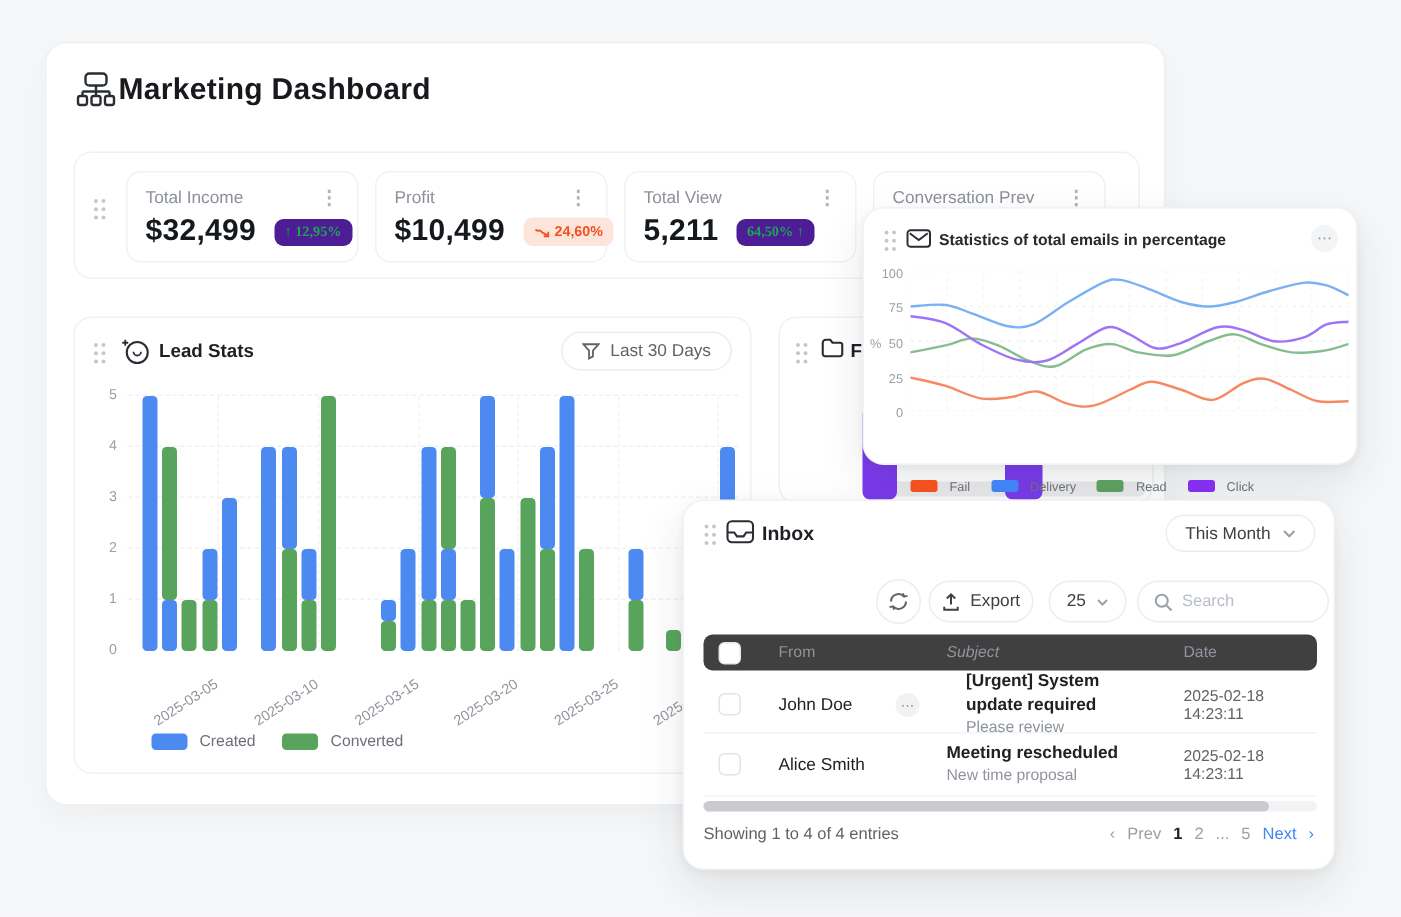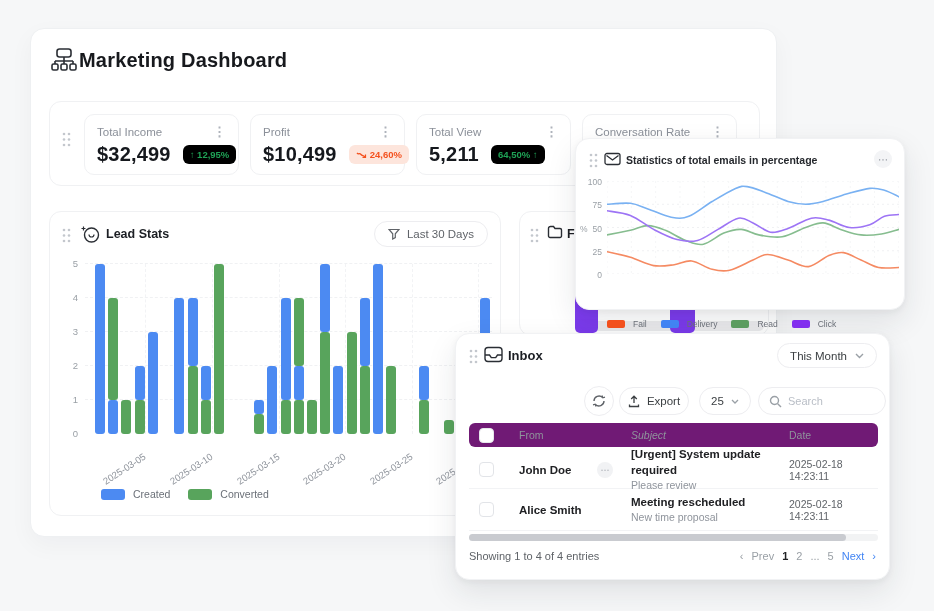--- a/index.html
+++ b/index.html
@@ -21,21 +21,21 @@
   
   #stats-widget { position:absolute; left:18px; top:72px; width:711px; height:85px; border:1px solid #f0f1f3; border-radius:12px; }
   #stats-widget .drag-handle { position:absolute; left:12px; top:30px; }
   #stat-cards { position:absolute; left:34px; top:12px; display:flex; gap:11px; }
   .stat-card { width:155px; height:61px; border:1px solid #f0f1f3; border-radius:10px; padding:10px 12px; background:#fff; }
   .stat-top { display:flex; justify-content:space-between; align-items:center; }
   .stat-title { font-size:11.5px; color:#8b9099; }
   .stat-valrow { display:flex; align-items:center; gap:12px; margin-top:5px; }
   .stat-value { font-size:20px; font-weight:700; color:#15181d; letter-spacing:.2px; }
   .badge { display:inline-flex; align-items:center; gap:3px; font-size:9.5px; font-weight:700; padding:4px 7px; border-radius:6px; white-space:nowrap; }
-  .badge.green { background:#000000; color:#1fa356; }
+  .badge.green { background:#4c1d95; color:#1fa356;font-family:Liberation Serif, serif; }
   .badge.red { background:#fde5dc; color:#f4511e; }
 
   
   #lead-widget { position:absolute; left:18px; top:182px; width:452px; height:305px; border:1px solid #f0f1f3; border-radius:12px; }
   #lead-widget .drag-handle { position:absolute; left:12px; top:16px; }
   #lead-head-icon { position:absolute; left:30px; top:11px; }
   #lead-title { position:absolute; left:56px; top:15px; font-size:12.5px; font-weight:700; color:#1c1f24; }
   #lead-filter { position:absolute; right:12px; top:9px; height:26px; display:flex; align-items:center; gap:7px; border:1px solid #ededf0; border-radius:16px; padding:0 13px; font-size:11.5px; color:#5f6368; background:#fff; cursor:pointer; }
   #lead-plot { position:absolute; left:35px; top:52px; width:407px; height:170px; }
   .hgrid { position:absolute; left:0; width:100%; border-top:1px dashed #f0f1f3; }
@@ -80,27 +80,27 @@
   .toolbtn { position:absolute; display:flex; align-items:center; justify-content:center; gap:7px; border:1px solid #ededf0; border-radius:15px; background:#fff; font-size:11.5px; color:#3c4043; cursor:pointer; }
   #btn-refresh { left:128px; top:52px; width:30px; height:30px; }
   #btn-export { left:163px; top:53px; width:70px; height:28px; }
   #btn-pagesize { left:243px; top:53px; width:52px; height:28px; }
   #inbox-search { position:absolute; left:302px; top:53px; width:128px; height:28px; border:1px solid #ededf0; border-radius:15px; display:flex; align-items:center; gap:6px; padding:12px 10px; }
   #inbox-search input { border:none; outline:none; width:88px; font-size:11px; color:#3c4043; font-family:"Liberation Sans",sans-serif; }
   #inbox-search input::placeholder { color:#b9bec6; }
 
   #inbox-table { position:absolute; left:13px; top:89px; width:409px; }
   .t-row { display:grid; grid-template-columns:36px 118px 1fr 115px; align-items:center; }
-  #thead { height:24px; background:#701a75; border-radius:6px; }
+  #thead { height:24px; background:#404040; border-radius:6px; }
   .th { font-size:10.5px; color:#8f949c; }
   .checkbox { width:15px; height:15px; border:1.5px solid #e2e4e8; border-radius:4px; background:#fff; margin-left:10px; cursor:pointer; }
   #thead .checkbox { border-color:#e6e8eb; }
   .data-row { height:42px; border-bottom:1px solid #f2f3f5; cursor:pointer; }
   .from-cell { display:flex; align-items:center; }
-  .from-name { font-size:11.5px; font-weight:700; color:#202124; }
+  .from-name { font-size:11.5px; font-weight:400; color:#202124; }
   .row-menu { margin-left:auto; margin-right:10px; width:16px; height:16px; border-radius:50%; background:#f1f2f4; color:#8b9099; font-size:9px; display:flex; align-items:center; justify-content:center; cursor:pointer; }
   .subj { font-size:11.5px; font-weight:700; color:#202124; line-height:1.35; }
   .prev-line { font-size:10.5px; color:#8f949c; line-height:1.35; }
   .date-cell { font-size:10.5px; color:#5f6368; padding-left:26px; }
 
   #inbox-scroll-track { position:absolute; left:13px; top:200px; width:409px; height:7px; border-radius:4px; background:#f2f3f4; }
   #inbox-scroll-thumb { position:absolute; left:0; top:0; width:377px; height:7px; border-radius:4px; background:#c9cbd0; cursor:grab; }
   #inbox-footer { position:absolute; left:13px; right:13px; top:216px; display:flex; justify-content:space-between; align-items:center; }
   #showing { font-size:11px; color:#5f6368; }
   #pagination { display:flex; align-items:center; gap:8px; font-size:11px; color:#9aa0a6; }
@@ -178,21 +178,21 @@
             </div>
             <div class="stat-valrow">
               <span class="stat-value">5,211</span>
               <span class="badge green">
                 <span>64,50% ↑</span>
               </span>
             </div>
           </div>
           <div class="stat-card">
             <div class="stat-top">
-              <span class="stat-title">Conversation Rate</span>
+              <span class="stat-title">Conversation Prev</span>
               <span class="kebab">⋮</span>
             </div>
           </div>
         </div>
     </div>
 
     <div id="lead-widget">
       <span class="drag-handle">
         <svg width="9" height="15" viewBox="0 0 9 15" fill="#c3c7cd">
             <circle cx="2" cy="2" r="1.3"></circle>
@@ -458,21 +458,21 @@
         <span class="th" style="padding-left:8px;font-style:italic;">Subject</span>
         <span class="th" style="padding-left:26px;">Date</span>
       </div>
       <div id="inbox-tbody">
           <div class="t-row data-row">
             <span class="checkbox"></span>
             <div class="from-cell" style="padding-left: 14px;">
               <span class="from-name">John Doe</span>
               <span class="row-menu">⋯</span>
             </div>
-            <div style="padding-left: 8px;">
+            <div style="padding-left: 8px; margin-left: 13px;">
               <div class="subj">[Urgent] System update required</div>
               <div class="prev-line">Please review</div>
             </div>
             <span class="date-cell">2025-02-18 14:23:11</span>
           </div>
           <div class="t-row data-row">
             <span class="checkbox"></span>
             <div class="from-cell" style="padding-left: 14px;">
               <span class="from-name">Alice Smith</span>
             </div>

